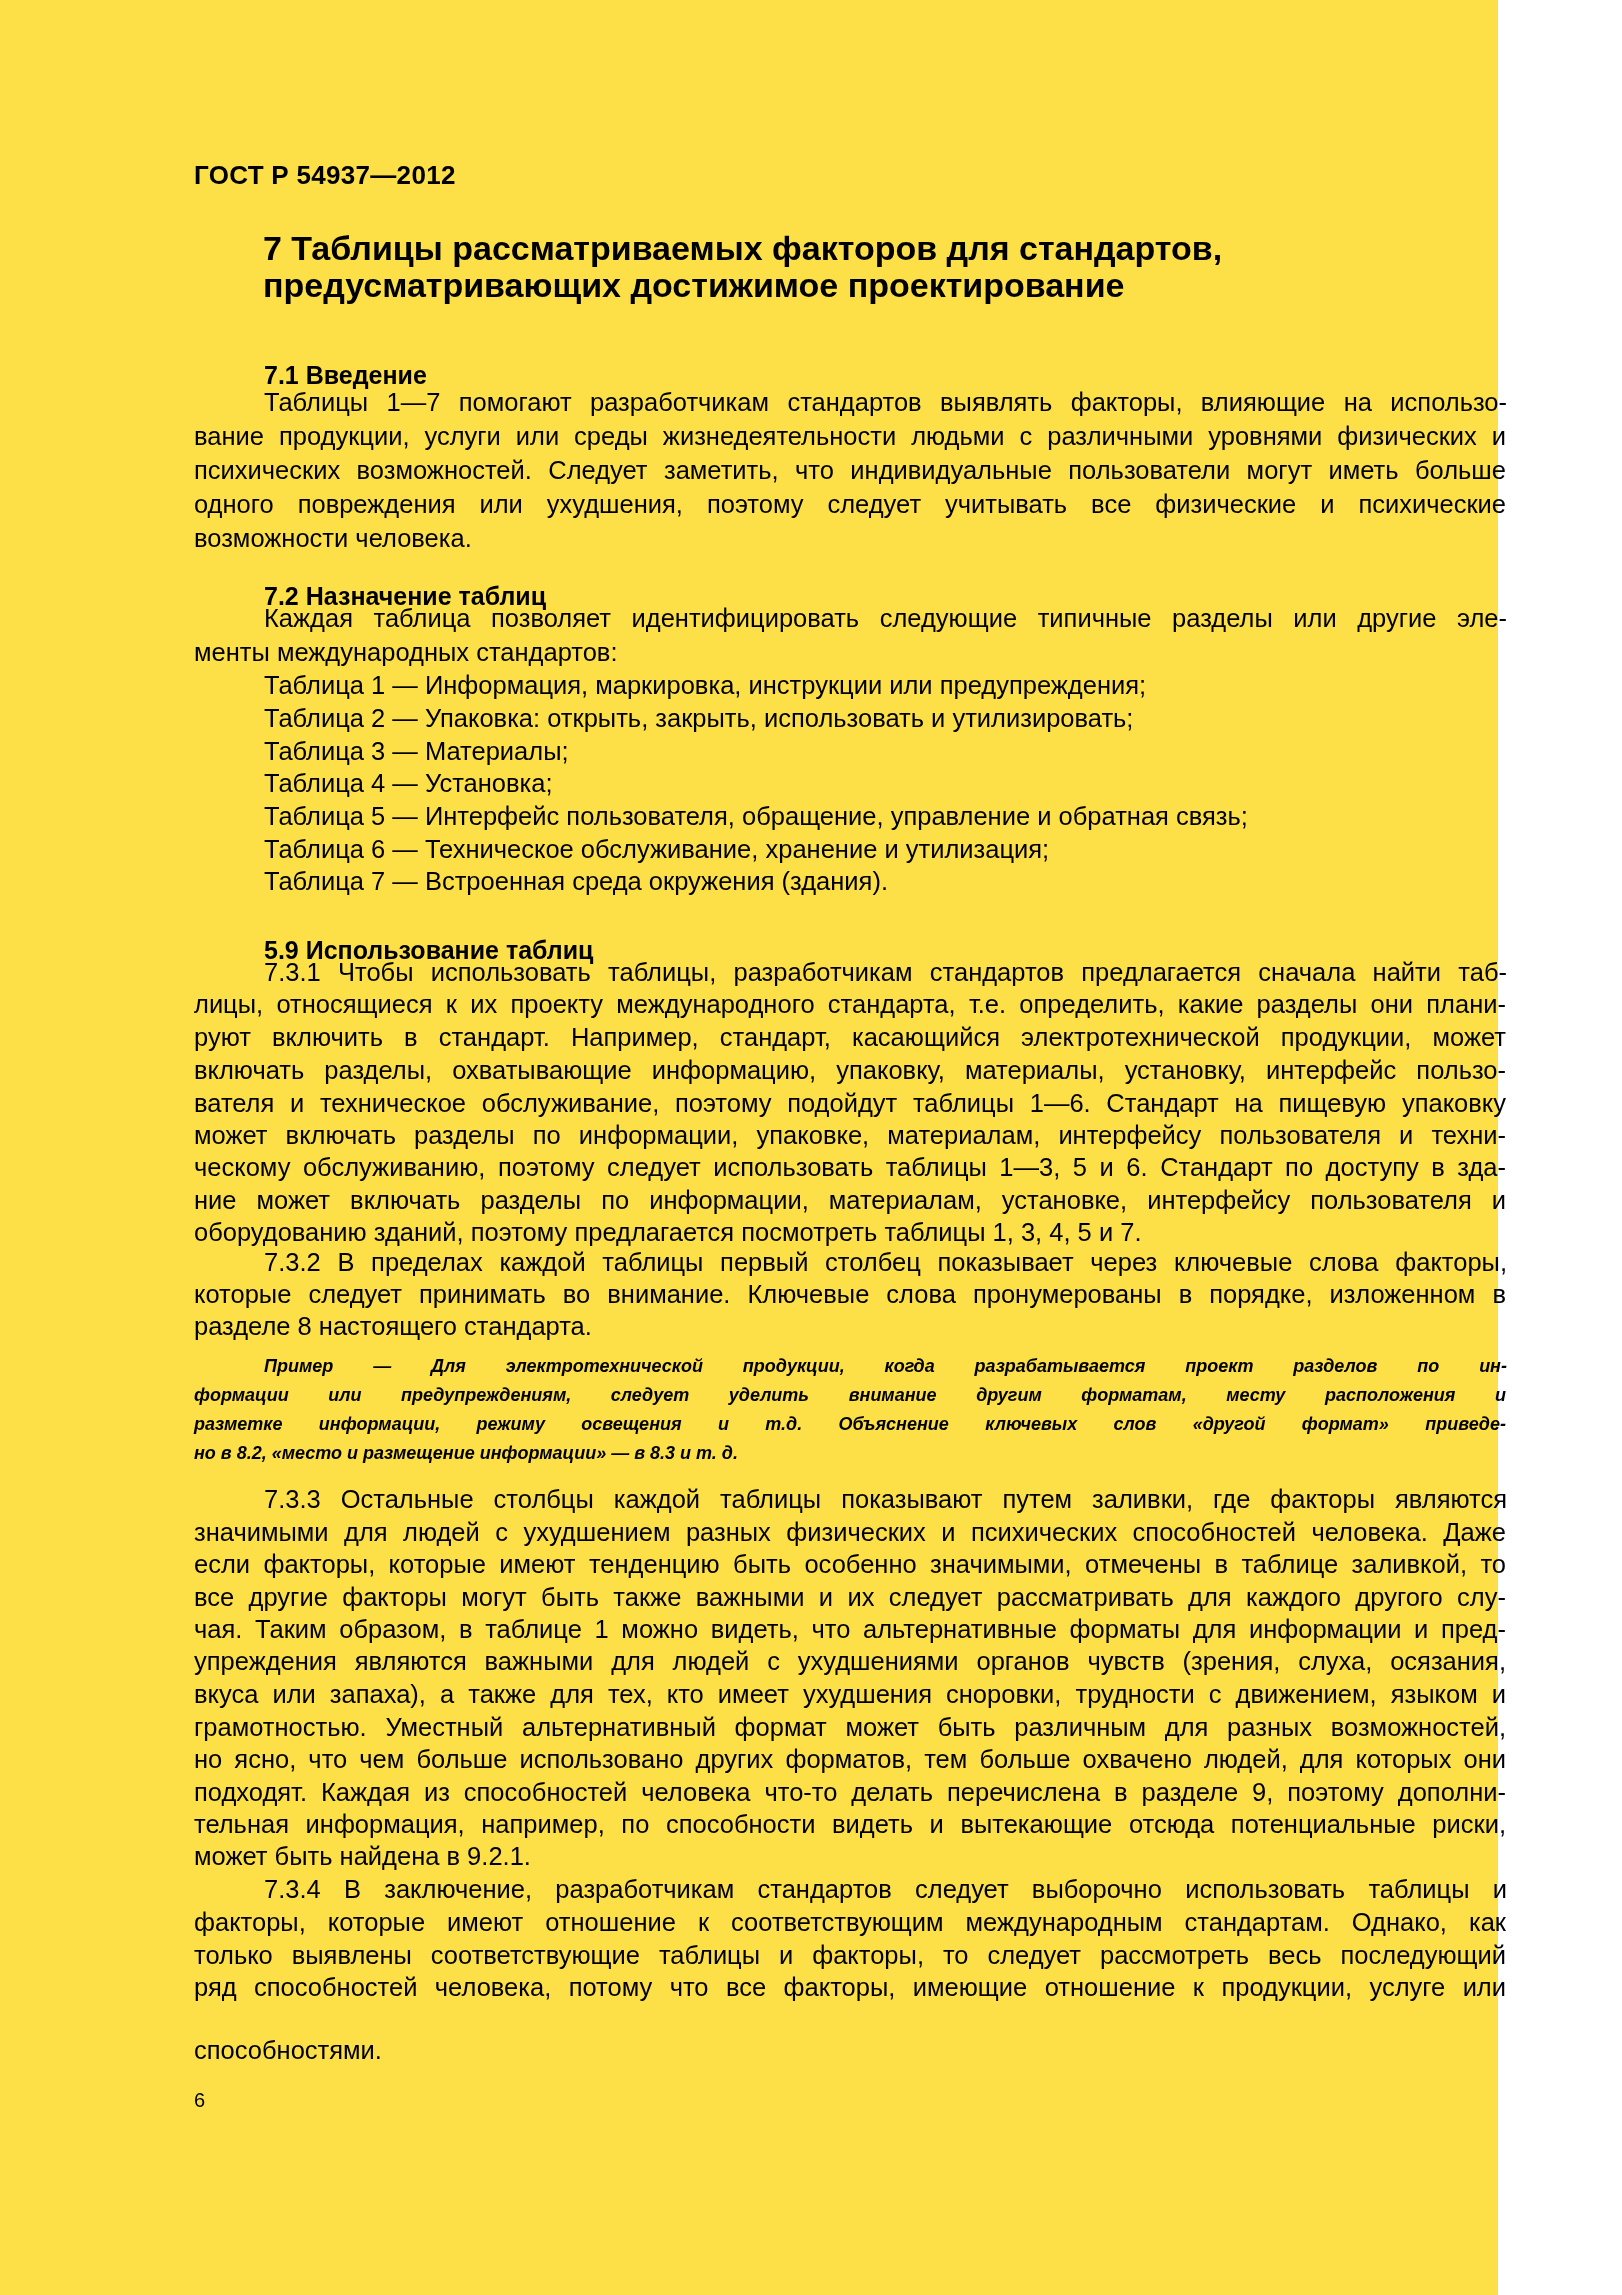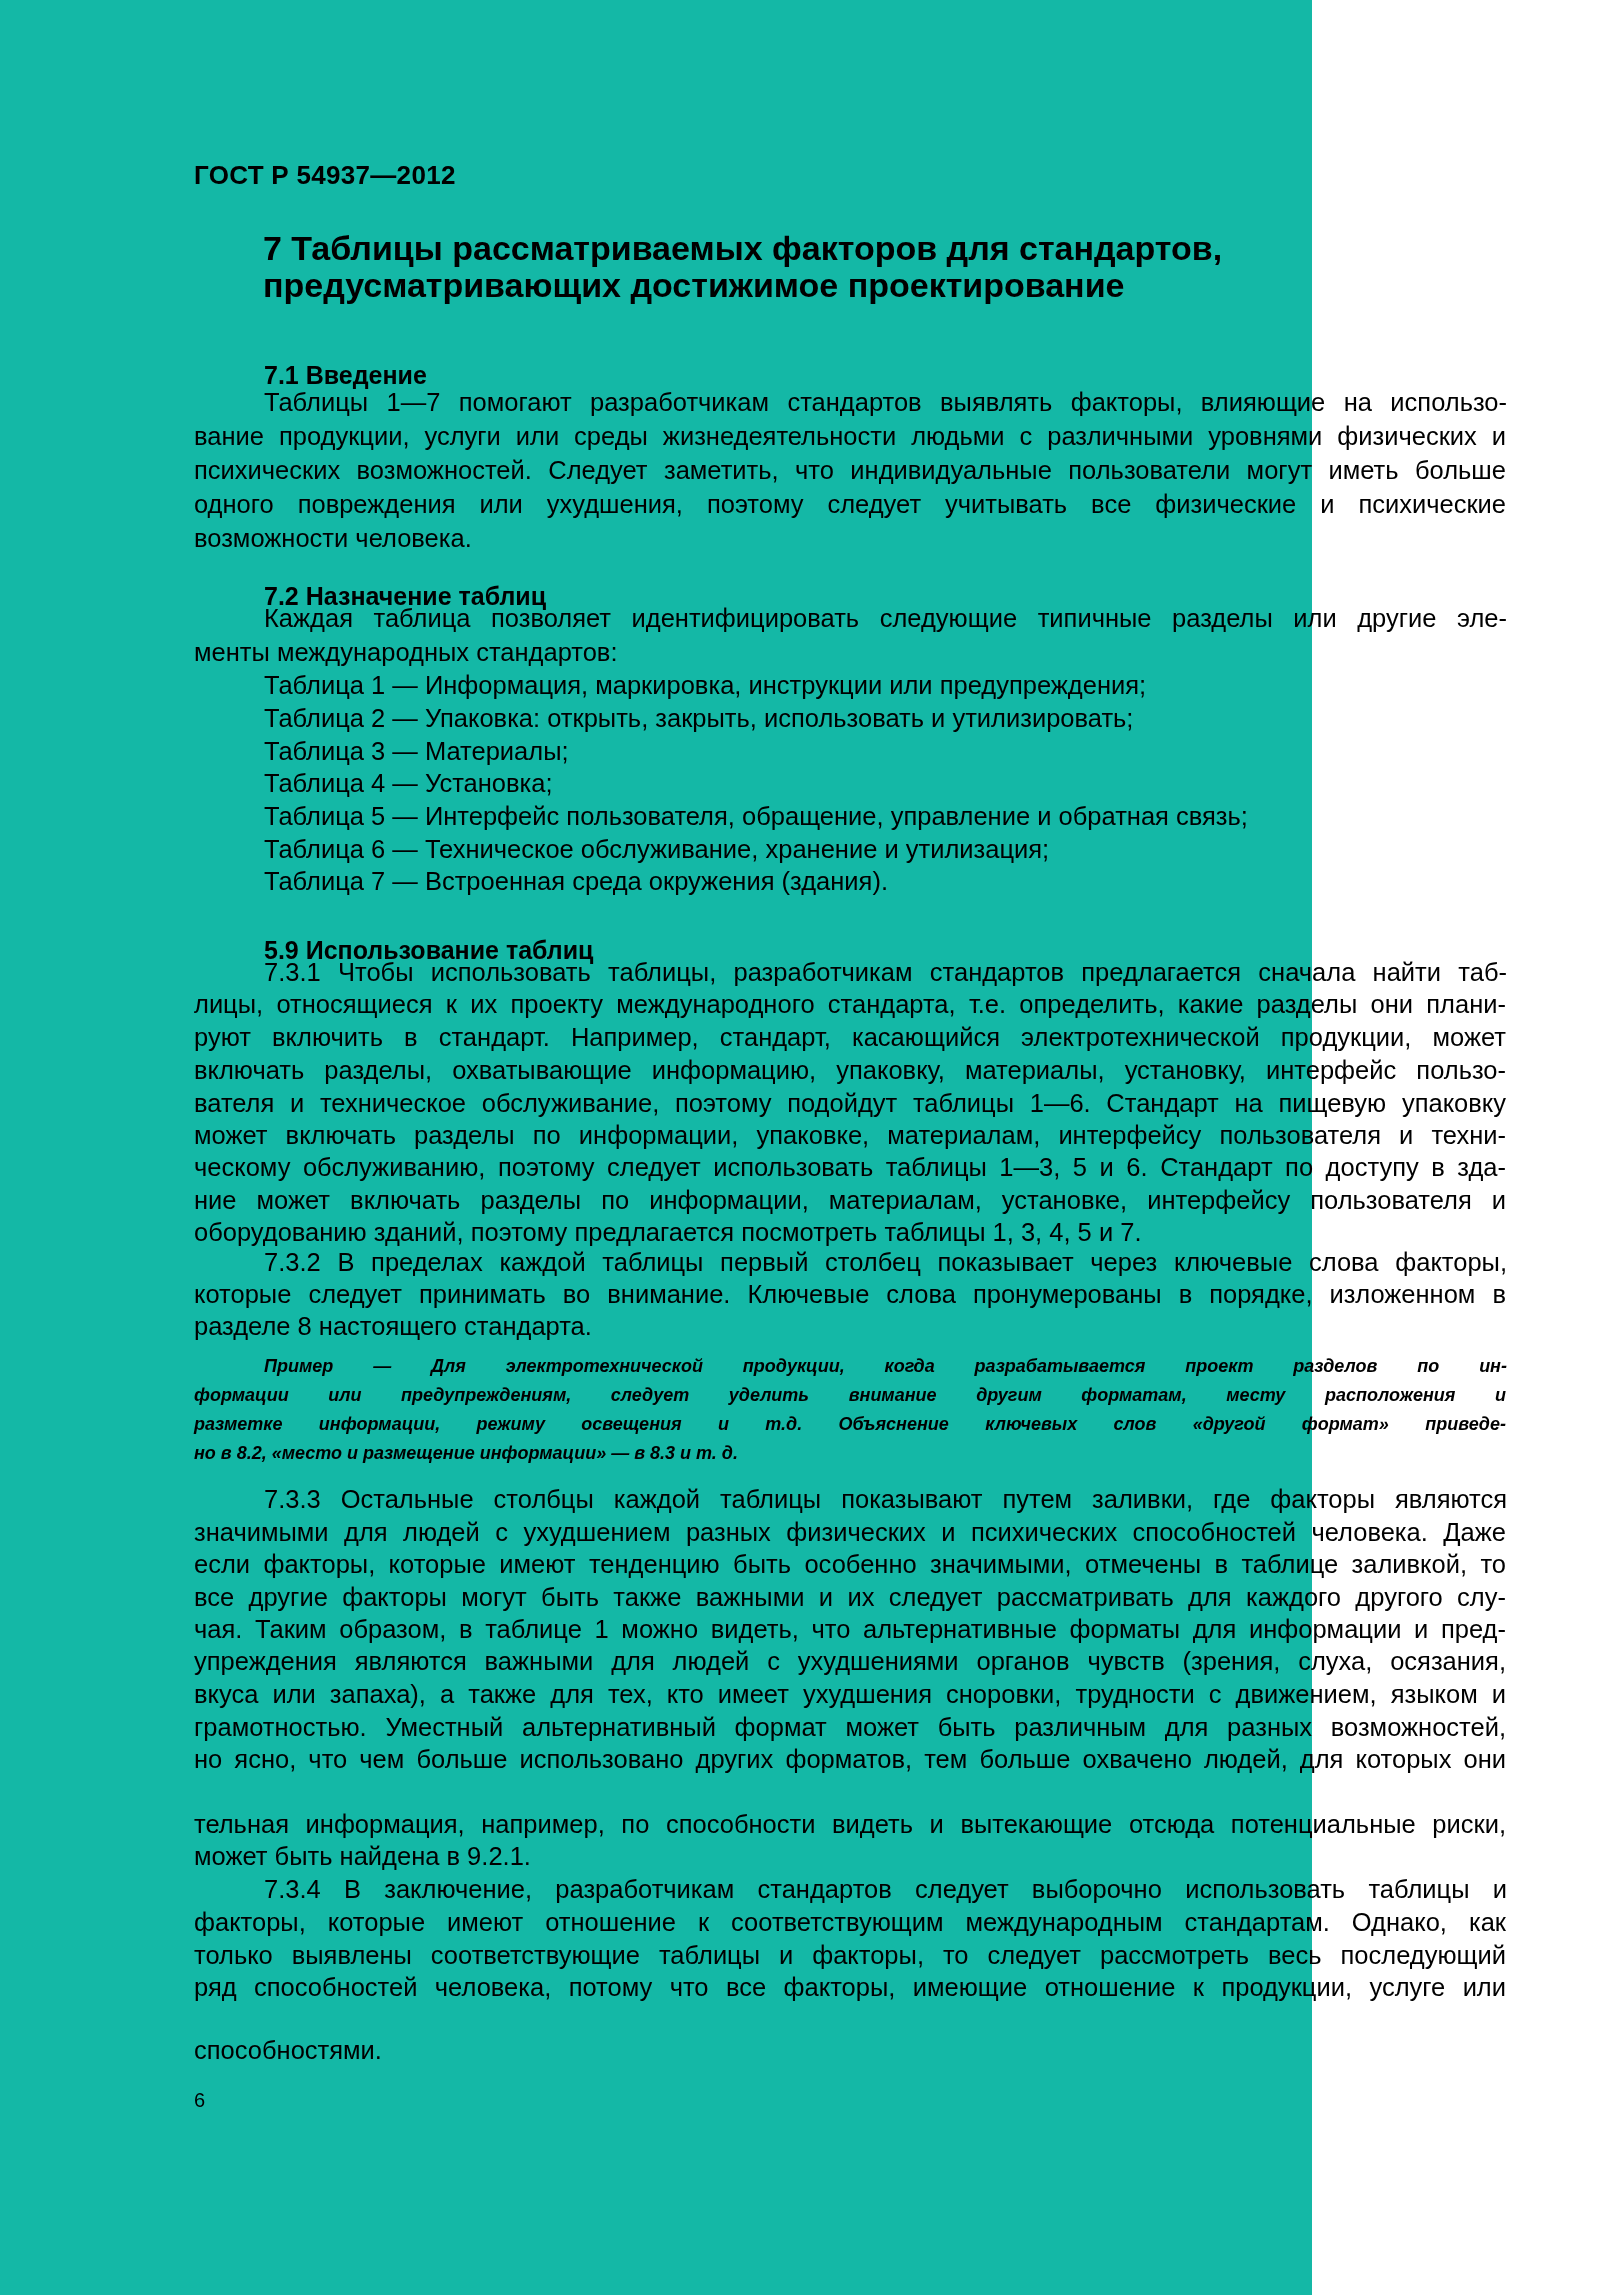--- a/index.html
+++ b/index.html
@@ -1,18 +1,18 @@
 <!DOCTYPE html>
 <html style="font-size:10.5px"><head>
   <meta charset="utf-8">
   <style>
     html, body { margin: 0; padding: 0; background: #ffffff; }
     body { width: 1623px; height: 2295px; position: relative; overflow: hidden; color: #000000;
            font-family: "Liberation Sans", sans-serif; }
-    .page { position: absolute; left: 0; top: 0; width: 1312px; height: 2295px; background: #14b8a6; }
+    .page { position: absolute; left: 0; top: 0; width: 1498px; height: 2295px; background: #fde047; }
     .doc-code { position: absolute; left: 194px; top: 160px; font-size: 26px; font-weight: bold; line-height: 31px; letter-spacing: 0.3px; white-space: nowrap; }
     .section-title { position: absolute; left: 263px; top: 230px; font-size: 34px; font-weight: bold; line-height: 37px; white-space: nowrap; }
     .section-title .t-line { display: block; height: 37px; }
     .subhead { position: absolute; left: 264px; font-size: 25px; font-weight: bold; line-height: 30px; white-space: nowrap; margin-top: 20px; }
     .line { position: absolute; left: 194px; width: 1312px; font-size: 25.5px; line-height: 31px; white-space: nowrap; }
     .line.j { text-align: justify; text-align-last: justify; }
     .line.ind { left: 264px; width: 1243px; }
     .note { position: absolute; left: 194px; width: 1312px; font-size: 18px; line-height: 26px; font-weight: bold; font-style: italic; white-space: nowrap; }
     .note.j { text-align: justify; text-align-last: justify; }
     .note.ind { left: 264px; width: 1243px; }
@@ -71,20 +71,21 @@
 
   <div class="line j ind" style="top:1484px">7.3.3  Остальные столбцы каждой таблицы показывают путем заливки, где факторы являются</div>
   <div class="line j" style="top:1517px">значимыми для людей с ухудшением разных физических и психических способностей человека. Даже</div>
   <div class="line j" style="top:1549px">если факторы, которые имеют тенденцию быть особенно значимыми, отмечены в таблице заливкой, то</div>
   <div class="line j" style="top:1582px">все другие факторы могут быть также важными и их следует рассматривать для каждого другого слу-</div>
   <div class="line j" style="top:1614px">чая. Таким образом, в таблице 1 можно видеть, что альтернативные форматы для информации и пред-</div>
   <div class="line j" style="top:1646px">упреждения являются важными для людей с ухудшениями органов чувств (зрения, слуха, осязания,</div>
   <div class="line j" style="top:1679px">вкуса или запаха), а также для тех, кто имеет ухудшения сноровки, трудности с движением, языком и</div>
   <div class="line j" style="top:1712px">грамотностью. Уместный альтернативный формат может быть различным для разных возможностей,</div>
   <div class="line j" style="top:1744px">но ясно, что чем больше использовано других форматов, тем больше охвачено людей, для которых они</div>
+  <div class="line j" style="top:1777px">подходят. Каждая из способностей человека что-то делать перечислена в разделе 9, поэтому дополни-</div>
   <div class="line j" style="top:1809px">тельная информация, например, по способности видеть и вытекающие отсюда потенциальные риски,</div>
   <div class="line" style="top:1841px">может быть найдена в 9.2.1.</div>
 
   <div class="line j ind" style="top:1874px">7.3.4  В заключение, разработчикам стандартов следует выборочно использовать таблицы и</div>
   <div class="line j" style="top:1907px">факторы, которые имеют отношение к соответствующим международным стандартам. Однако, как</div>
   <div class="line j" style="top:1940px">только выявлены соответствующие таблицы и факторы, то следует рассмотреть весь последующий</div>
   <div class="line j" style="top:1972px">ряд способностей человека, потому что все факторы, имеющие отношение к продукции, услуге или</div>
   <div class="line" style="top:2035px">способностями.</div>
 
   <div class="page-number">6</div>

